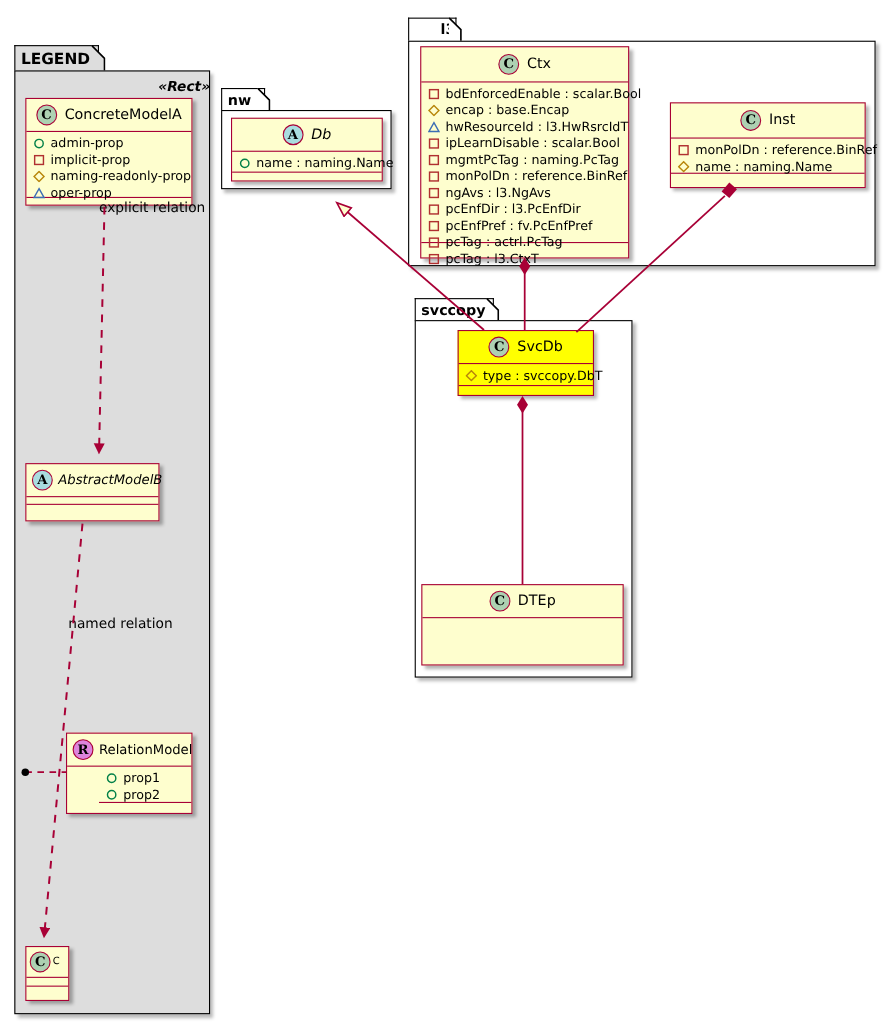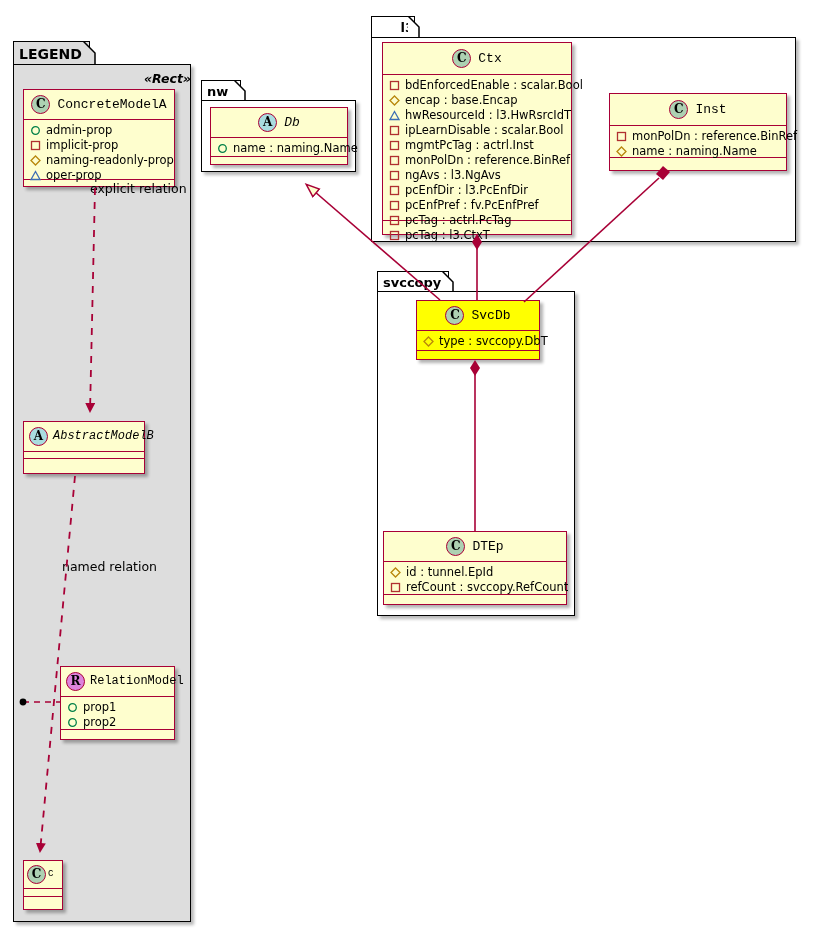--- a/index.html
+++ b/index.html
@@ -64,21 +64,20 @@
     padding: 5px 8px 6px 8px;
     border-bottom: 1.5px solid #A80036;
     box-sizing: border-box;
     position: relative;
   }
   .cls-head.tight { padding: 3px 4px 4px 4px; justify-content: flex-start; }
   .cls-name {
     font-size: 13px;
     color: #000000;
     white-space: nowrap;
-    font-family: Liberation Mono, monospace;
   }
   .cls-name.ital { font-style: italic; }
   .cls-name.tiny { font-size: 9px; }
 
   .badge {
     width: 19px; height: 19px;
     border-radius: 50%;
     border: 1.4px solid #A80036;
     display: inline-flex;
     align-items: center;
@@ -179,21 +178,21 @@
       <div class="attr">
         <svg class="gly" viewBox="0 0 11 11">
             <rect x="1.5" y="1.5" width="8" height="8" fill="none" stroke="#B03030" stroke-width="1.3"></rect>
           </svg>
         <span>ipLearnDisable : scalar.Bool</span>
       </div>
       <div class="attr">
         <svg class="gly" viewBox="0 0 11 11">
             <rect x="1.5" y="1.5" width="8" height="8" fill="none" stroke="#B03030" stroke-width="1.3"></rect>
           </svg>
-        <span>mgmtPcTag : actrl.Inst</span>
+        <span>mgmtPcTag : naming.PcTag</span>
       </div>
       <div class="attr">
         <svg class="gly" viewBox="0 0 11 11">
             <rect x="1.5" y="1.5" width="8" height="8" fill="none" stroke="#B03030" stroke-width="1.3"></rect>
           </svg>
         <span>monPolDn : reference.BinRef</span>
       </div>
       <div class="attr">
         <svg class="gly" viewBox="0 0 11 11">
             <rect x="1.5" y="1.5" width="8" height="8" fill="none" stroke="#B03030" stroke-width="1.3"></rect>
@@ -298,34 +297,20 @@
       </div>
     </div>
     <div class="cls-meths"></div>
   </div>
 
   <div class="cls" style="left:383px; top:531px; width:184px; height:74px;">
     <div class="cls-head" style="height:30px;">
       <span class="badge c">C</span>
       <span class="cls-name">DTEp</span>
     </div>
-    <div class="cls-attrs" style="height:33px;">
-      <div class="attr">
-        <svg class="gly" viewBox="0 0 11 11">
-            <polygon points="5.5,1 10,5.5 5.5,10 1,5.5" fill="none" stroke="#B8860B" stroke-width="1.3"></polygon>
-          </svg>
-        <span>id : tunnel.EpId</span>
-      </div>
-      <div class="attr">
-        <svg class="gly" viewBox="0 0 11 11">
-            <rect x="1.5" y="1.5" width="8" height="8" fill="none" stroke="#B03030" stroke-width="1.3"></rect>
-          </svg>
-        <span>refCount : svccopy.RefCount</span>
-      </div>
-    </div>
     <div class="cls-meths"></div>
   </div>
 
   <div class="pkg-tab" style="left:13px; top:41px; width:77px; height:24px; font-size:14px; background:#dddddd;">
     <span>LEGEND</span>
     <svg class="abs" style="left:69px; top:-1px; width:13px; height:25px;">
       <polygon points="0,0 12,12 12,24 0,24" fill="#dddddd" stroke="none"></polygon>
       <polyline points="0,0 12,12 12,25" fill="none" stroke="#000" stroke-width="1.5"></polyline>
     </svg>
   </div>
@@ -374,21 +359,21 @@
     </div>
     <div class="cls-sep"></div>
     <div class="cls-meths"></div>
   </div>
 
   <div class="cls" style="left:60px; top:666px; width:115px; height:74px;">
     <div class="cls-head tight" style="height:30px; justify-content:flex-start; gap:5px; padding-left:5px;">
       <span class="badge r">R</span>
       <span class="cls-name" style="font-size:12px;">RelationModel</span>
     </div>
-    <div class="cls-attrs" style="height:33px;">
+    <div class="cls-attrs" style="height:33px;margin-left:29px;">
       <div class="attr">
         <svg class="gly" viewBox="0 0 11 11">
             <circle cx="5.5" cy="5.5" r="3.8" fill="none" stroke="#038048" stroke-width="1.3"></circle>
           </svg>
         <span>prop1</span>
       </div>
       <div class="attr">
         <svg class="gly" viewBox="0 0 11 11">
             <circle cx="5.5" cy="5.5" r="3.8" fill="none" stroke="#038048" stroke-width="1.3"></circle>
           </svg>

